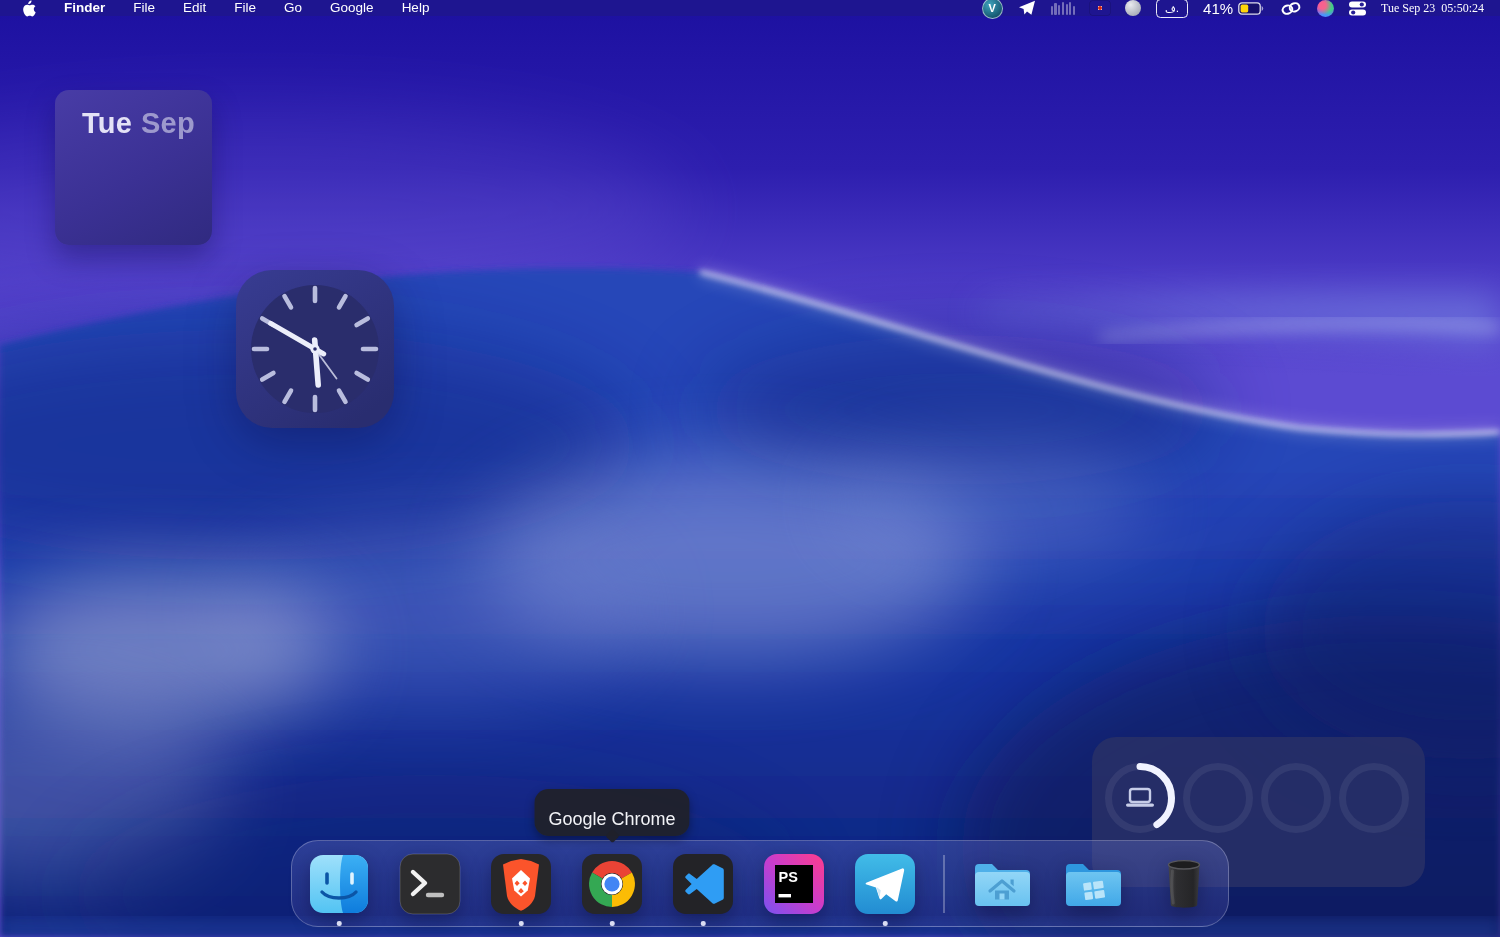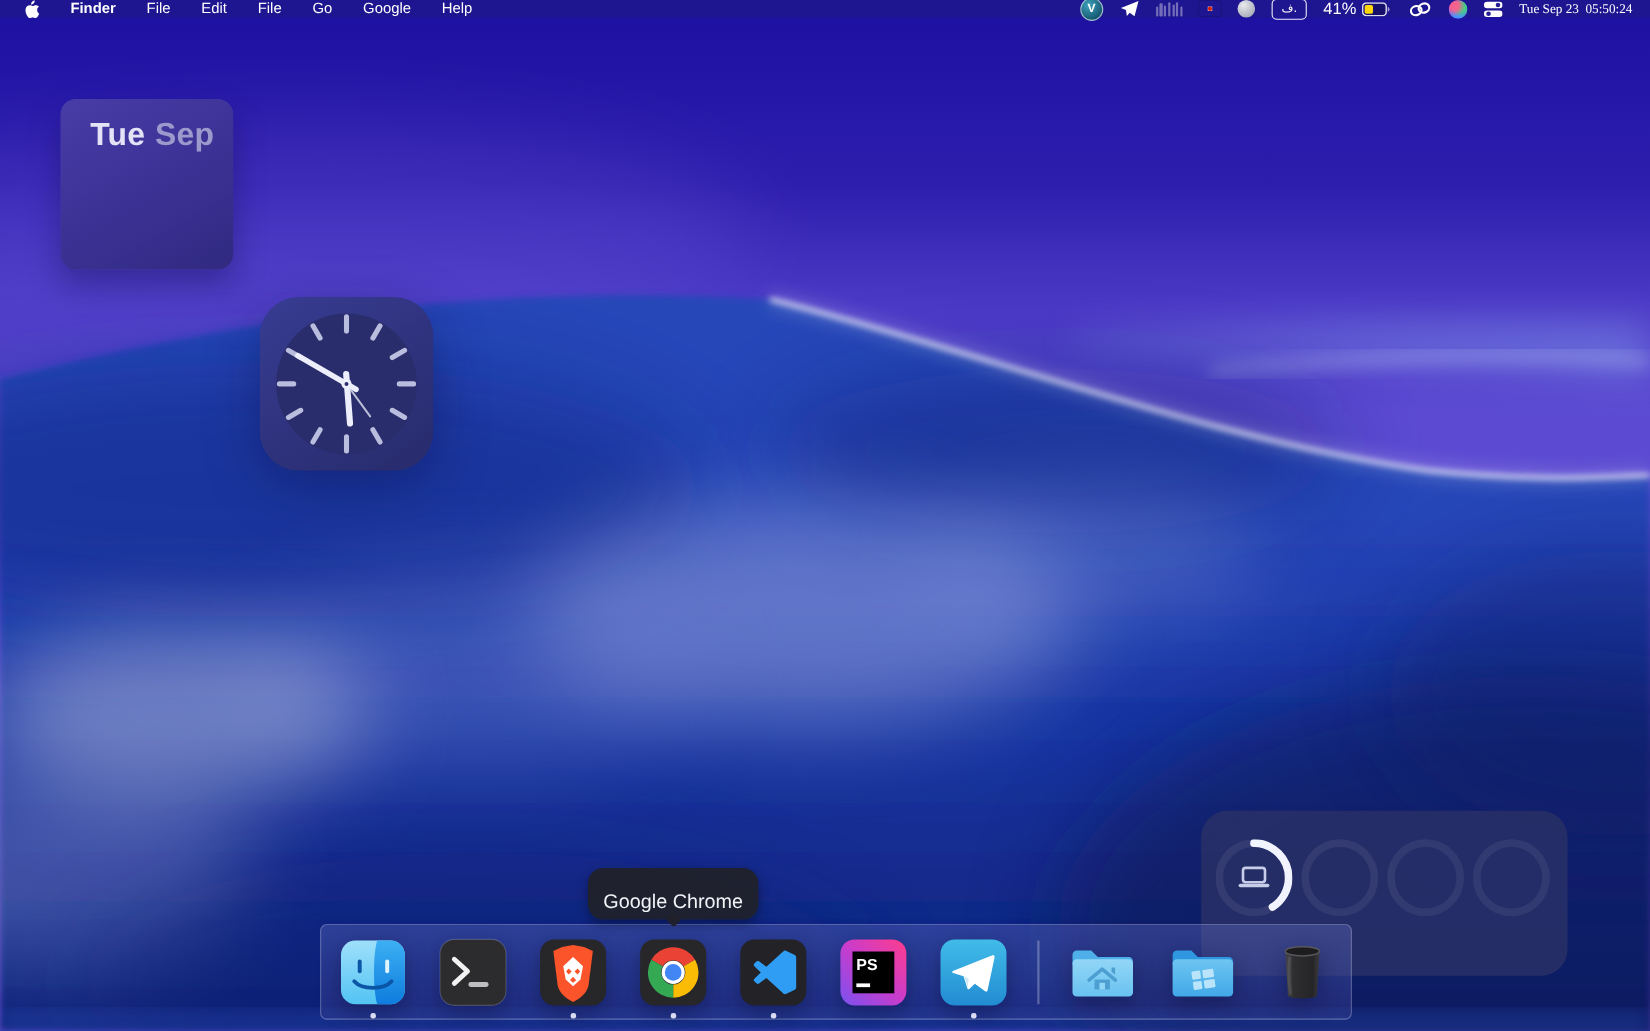--- a/index.html
+++ b/index.html
@@ -81,21 +81,21 @@
     position:absolute;left:1092px;top:737px;width:333px;height:150px;z-index:20;
     border-radius:24px;background:rgba(42,49,103,.82);
     display:flex;align-items:flex-start;padding:26px 0 0 13px;box-sizing:border-box;
   }
   .slot{width:70px;height:70px;margin-right:8px;position:relative;}
   .slot.empty{box-sizing:border-box;border:7px solid rgba(255,255,255,.065);border-radius:50%;}
 
   
   .dock{
     position:absolute;left:291px;top:840px;width:938px;height:87px;z-index:30;
-    border-radius:6px;
+    border-radius:27px;
     background:linear-gradient(180deg,rgba(96,106,190,.40),rgba(58,66,150,.38));
     border:1px solid rgba(255,255,255,.26);
     box-sizing:border-box;
     display:flex;align-items:center;padding:0 14px;
   }
   .dock-item{width:66px;height:66px;margin-right:25px;position:relative;flex:0 0 auto;
     filter:drop-shadow(0 7px 10px rgba(8,10,50,.40));}
   .dock-item:last-child{margin-right:0;}
   .dock-item svg{display:block;}
   .dot{position:absolute;left:50%;bottom:-9px;transform:translateX(-50%);

